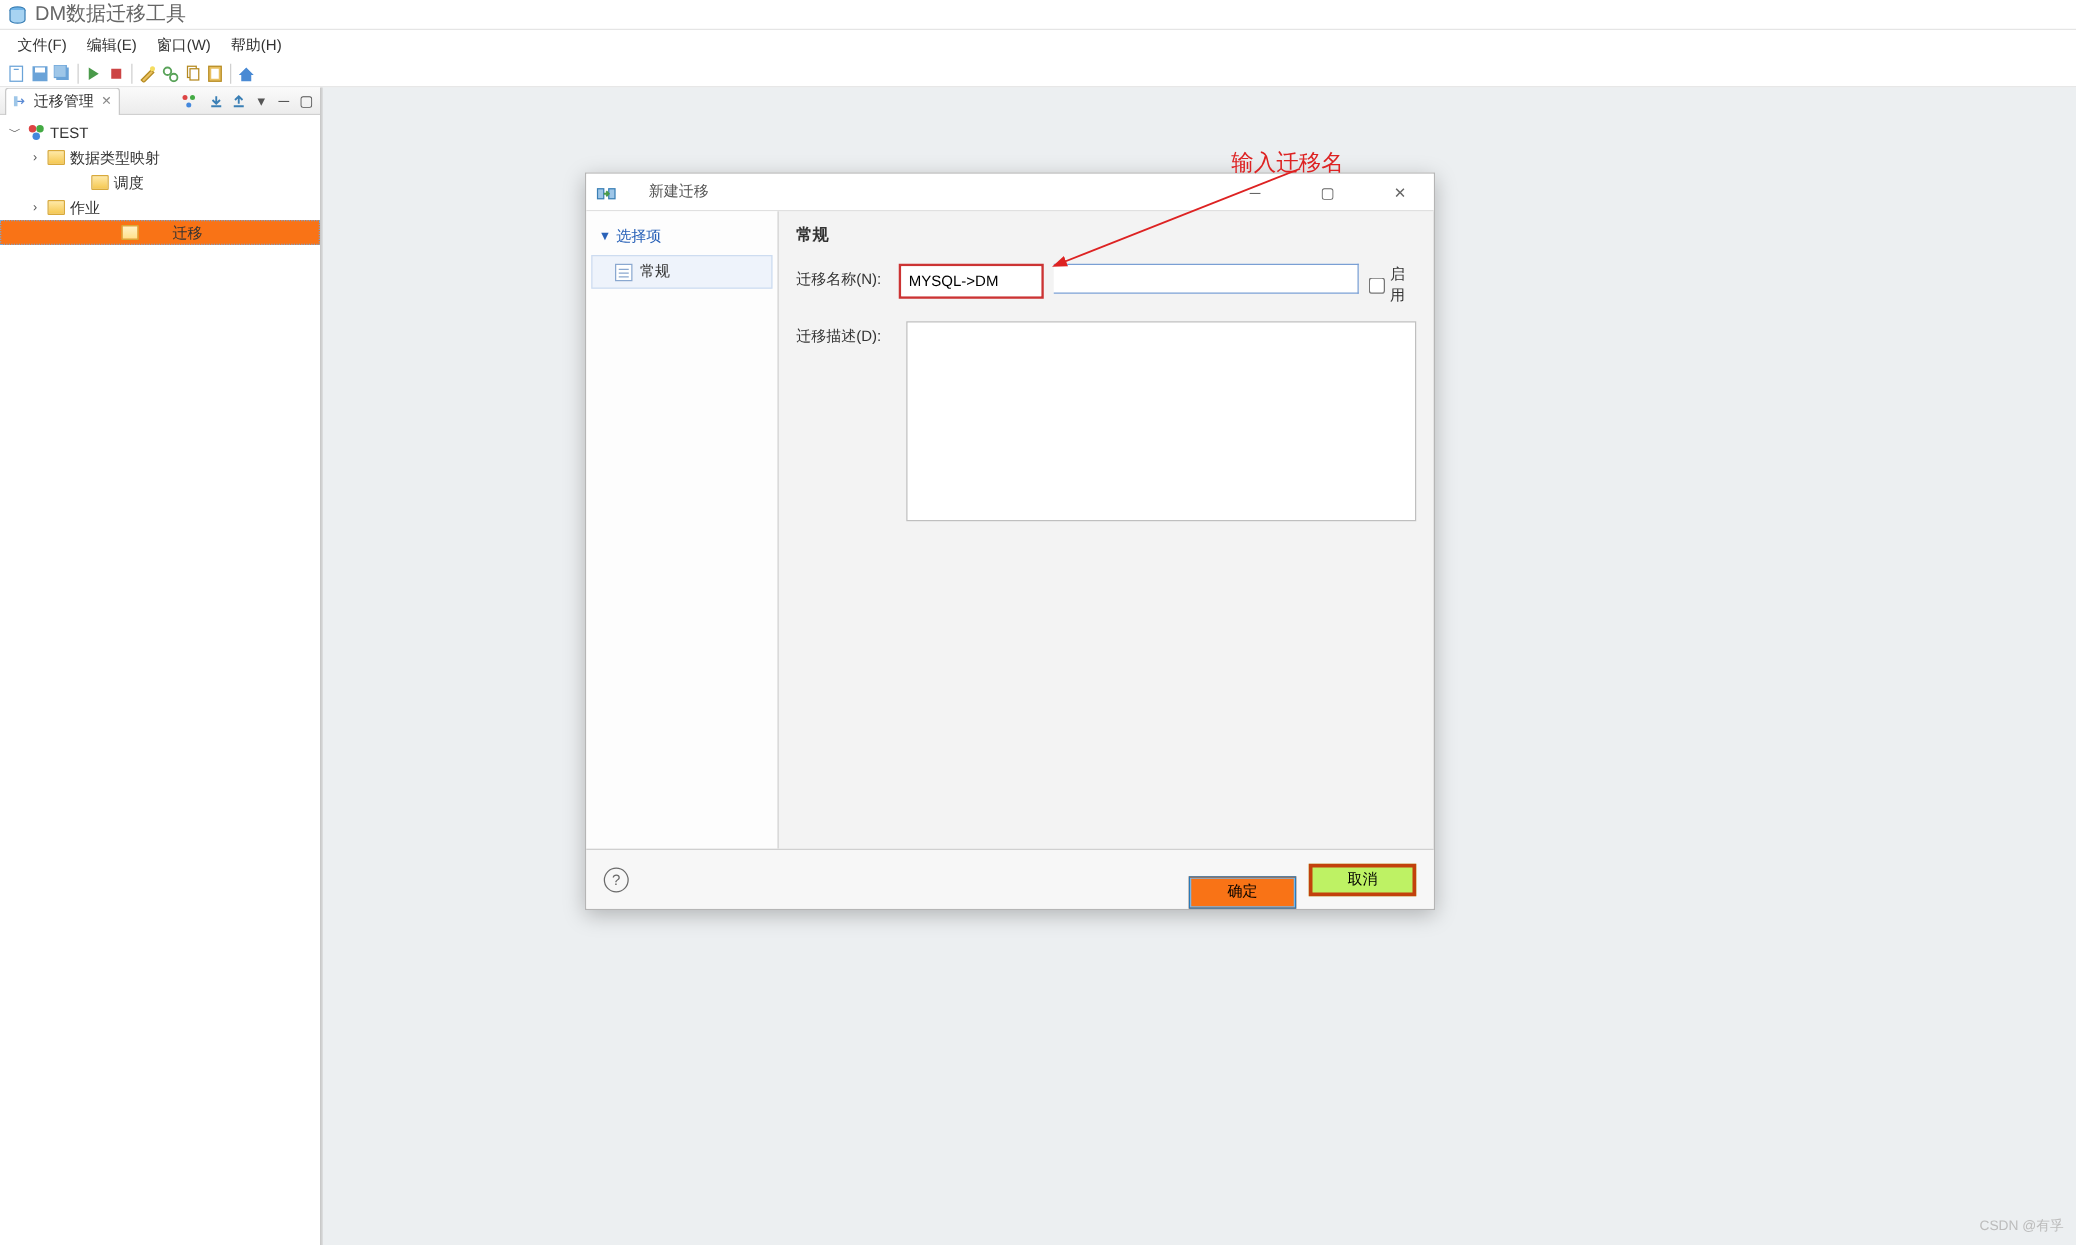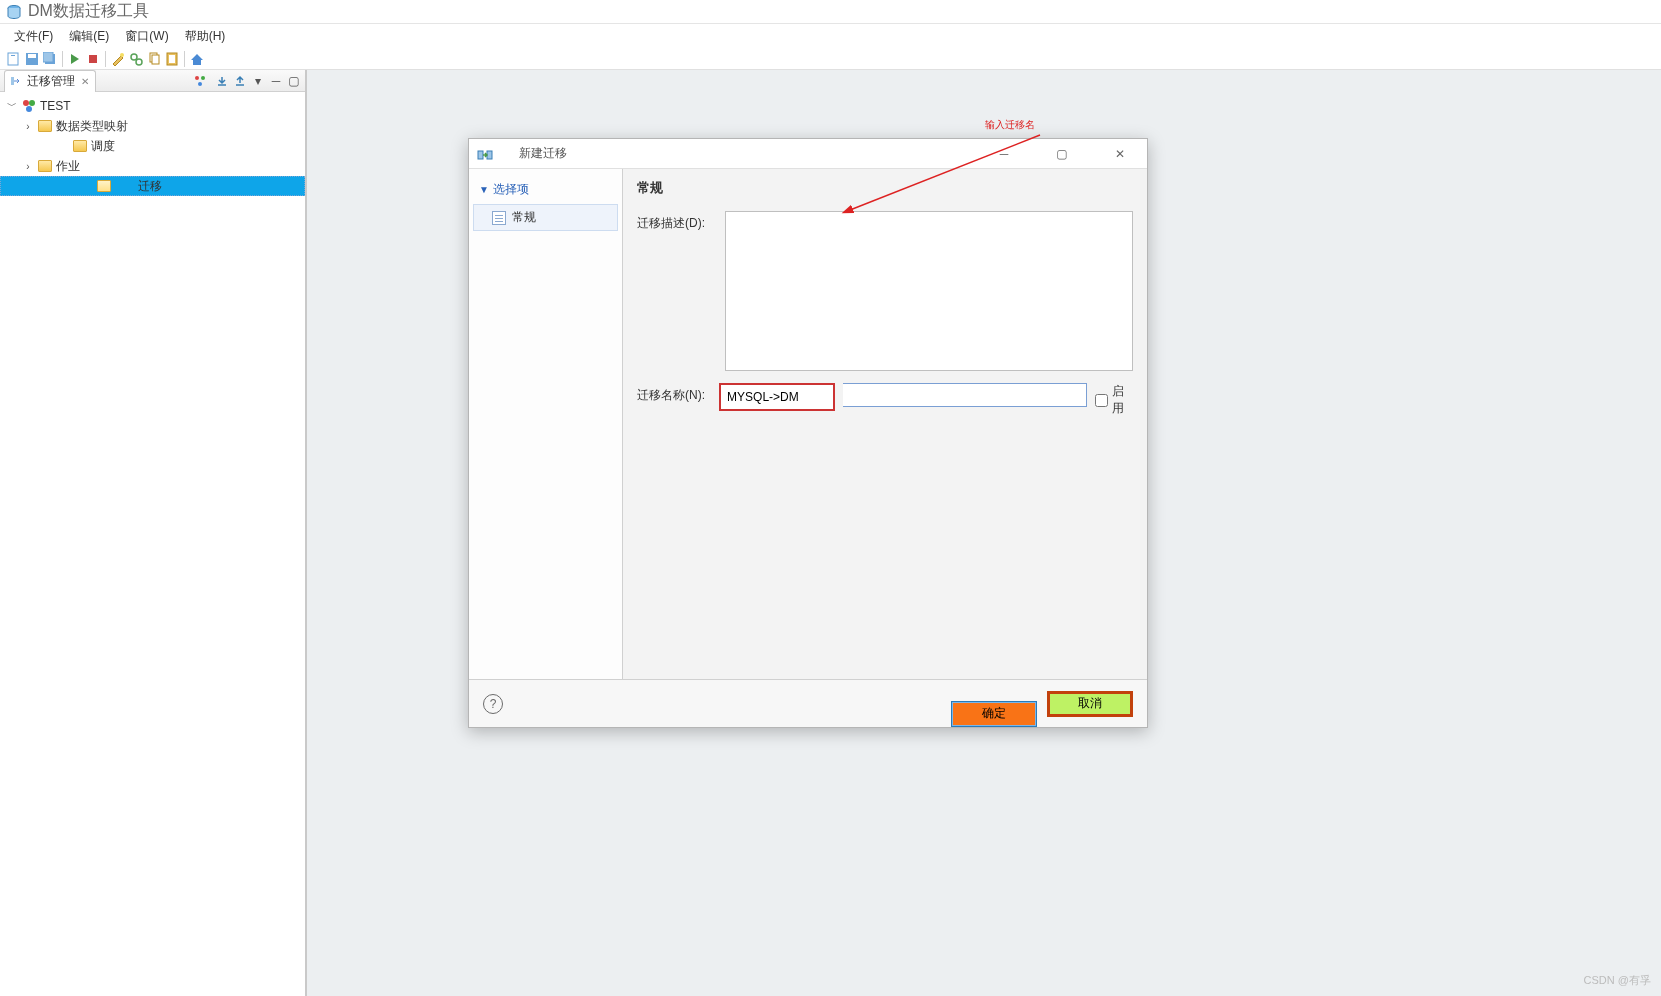--- a/index.html
+++ b/index.html
@@ -19,34 +19,34 @@
 
 
 .toolbar { display: flex; align-items: center; height: 22px; padding: 0 6px; background: #fff; border-bottom: 1px solid #e0e0e0; gap: 2px; }
 .toolbar .sep { width: 1px; height: 16px; background: #d0d0d0; margin: 0 2px; }
 .tb-btn { width: 16px; height: 16px; display: flex; align-items: center; justify-content: center; cursor: pointer; }
 
 
 .content { display: flex; flex: 1; min-height: 0; }
 
 
-.side-panel { width: 306px; display: flex; flex-direction: column; background: #fff; border-right: 1px solid #c9c9c9; }
+.side-panel { width: 257px; display: flex; flex-direction: column; background: #fff; border-right: 1px solid #c9c9c9; }
 .panel-header { height: 22px; display: flex; align-items: center; background: linear-gradient(#fafafa,#ececec); border-bottom: 1px solid #d0d0d0; padding: 0 4px; gap: 4px; }
 .panel-header .tab { display: flex; align-items: center; gap: 4px; padding: 2px 6px; background: #fff; border: 1px solid #c9c9c9; border-bottom: none; border-radius: 3px 3px 0 0; font-size: 11px; }
 .panel-header .tab .close-mini { color: #888; font-size: 10px; margin-left: 2px; cursor: pointer; }
 .panel-header .spacer { flex: 1; }
 .panel-header .hdr-btn { width: 14px; height: 14px; display:flex; align-items:center; justify-content:center; color:#555; cursor:pointer; }
 
 .tree { flex: 1; overflow: auto; padding: 4px 0; font-size: 12px; }
 .tree-node { display: flex; align-items: center; height: 20px; padding-left: 6px; gap: 4px; cursor: default; white-space: nowrap; }
 .tree-node .twisty { width: 12px; text-align: center; color: #555; font-size: 10px; }
 .tree-node .tw-blank { width: 12px; }
 .tree-node.indent-1 { padding-left: 22px; }
 .tree-node.indent-2 { padding-left: 57px; }
-.tree-node.selected { background: #0ea5e9; border: 1px dotted #7aa7d7; gap: 27px; }
+.tree-node.selected { background: #f97316; border: 1px dotted #7aa7d7; gap: 27px; }
 .folder-icon { width: 14px; height: 12px; background: linear-gradient(#ffe9a6,#f5c851); border: 1px solid #d8a93a; border-radius: 1px; }
 .folder-icon.open { background: linear-gradient(#fff3c8,#ffe18a); }
 .db-icon { width: 14px; height: 14px; }
 
 
 .editor-area { flex: 1; background: #eceff1; border-left: 1px solid #c9c9c9; position: relative; }
 
 
 .dialog { position: absolute; left: 468px; top: 138px; width: 680px; height: 590px; background: #f3f3f3; border: 1px solid #b5b5b5; box-shadow: 0 4px 16px rgba(0,0,0,.25); display: flex; flex-direction: column; }
 .dlg-title { height: 30px; display: flex; align-items: center; padding: 0 8px; background: #fff; border-bottom: 1px solid #e0e0e0; gap: 20px; }
@@ -74,21 +74,21 @@
 .hl-box { border: 2px solid #cc3333; padding: 0; }
 .hl-box input { border: none !important; height: 22px; }
 
 .dlg-footer { height: 48px; display: flex; align-items: center; padding: 0 14px; border-top: 1px solid #d0d0d0; background: #f7f7f7; gap: 10px; }
 .help-btn { width: 20px; height: 20px; border: 1.5px solid #6a6a6a; border-radius: 50%; display: flex; align-items: center; justify-content: center; color: #6a6a6a; font-size: 12px; cursor: pointer; }
 .footer-spacer { flex: 1; }
 .dlg-btn { width: 86px; height: 26px; border: 3px solid #c2410c; background: #bef264; cursor: pointer; font-size: 12px; }
 .dlg-btn.primary { border: 1px solid #2a7ab8; background: #f97316; box-shadow: inset 0 0 0 1px #7ab6e8; margin-top: 20px; }
 
 
-.annotation { position: absolute; left: 985px; top: 118px; color: #d22; font-size: 10px; pointer-events: none;}
+.annotation { position: absolute; left: 985px; top: 118px; color: #d22; font-size: 18px; pointer-events: none;}
 .anno-arrow { position: absolute; left: 840px; top: 130px; width: 220px; height: 90px; pointer-events: none; }
 
 
 textarea::-webkit-scrollbar { width: 14px; }
 textarea::-webkit-scrollbar-thumb { background: #c1c1c1; }
 textarea::-webkit-scrollbar-button { height: 14px; background: #e9e9e9; border: 1px solid #c1c1c1; }
 
 
 .watermark { position: absolute; right: 10px; bottom: 8px; color: #bcbcbc; font-size: 11px; }
 </style>
@@ -271,33 +271,33 @@
           <span>选择项</span>
         </div>
         <div class="nav-item">
           <span class="sheet-icon"></span>
           <span>常规</span>
         </div>
       </div>
       <div class="dlg-form">
         <div class="form-title">常规</div>
         <div class="form-row">
-          <label>迁移描述(D):</label>
-          <textarea class="desc-input" style=""></textarea>
-        </div>
-        <div class="form-row">
           <label>迁移名称(N):</label>
           <span class="hl-box">
             <input type="text" class="name-input" style="width: 112px;" value="MYSQL-&gt;DM">
           </span>
           <input type="text" class="name-input" style="flex: 0 0 244px; width: 244px; border-left: none;">
           <span class="enable-wrap">
             <input type="checkbox" style="">
             <span>启用</span>
           </span>
+        </div>
+        <div class="form-row">
+          <label>迁移描述(D):</label>
+          <textarea class="desc-input" style=""></textarea>
         </div>
       </div>
     </div>
     <div class="dlg-footer">
       <span class="help-btn">?</span>
       <span class="footer-spacer"></span>
       <button class="dlg-btn primary">确定</button>
       <button class="dlg-btn">取消</button>
     </div>
   </div>

